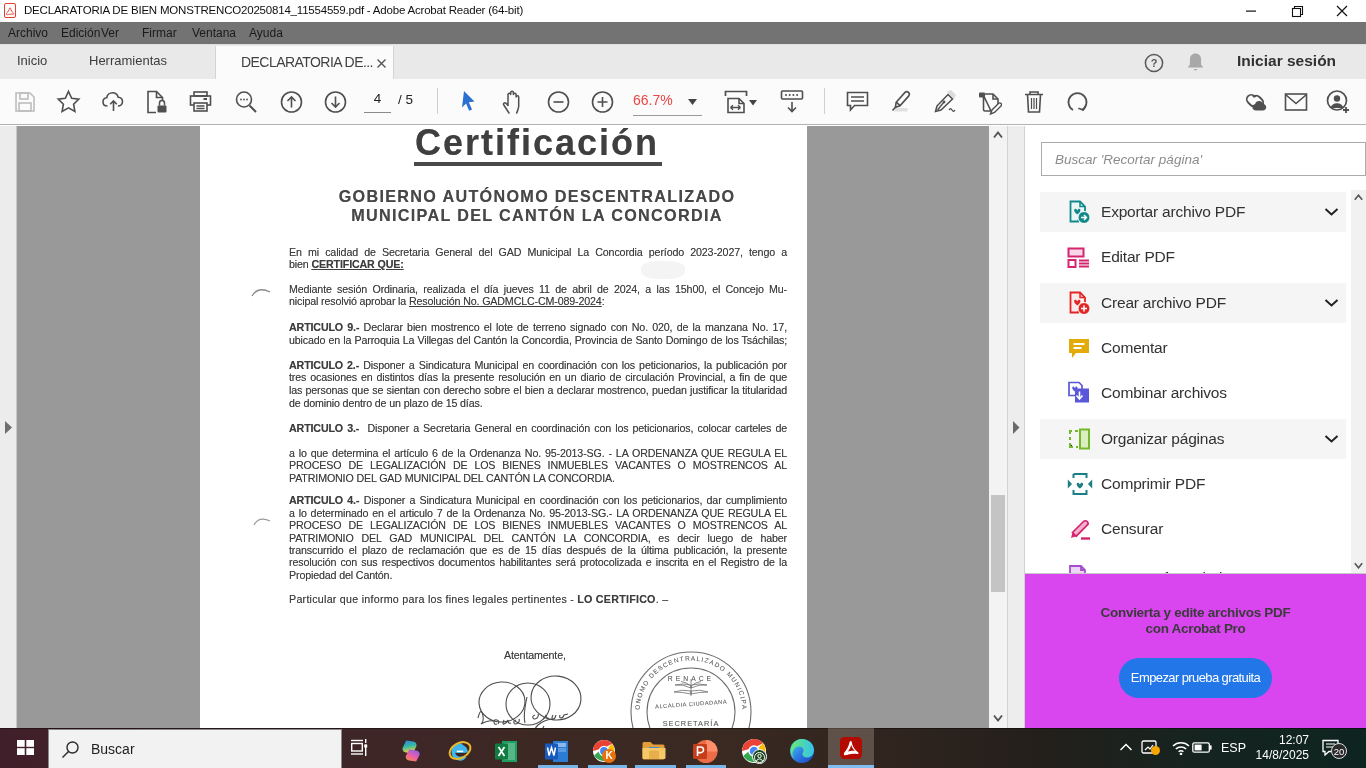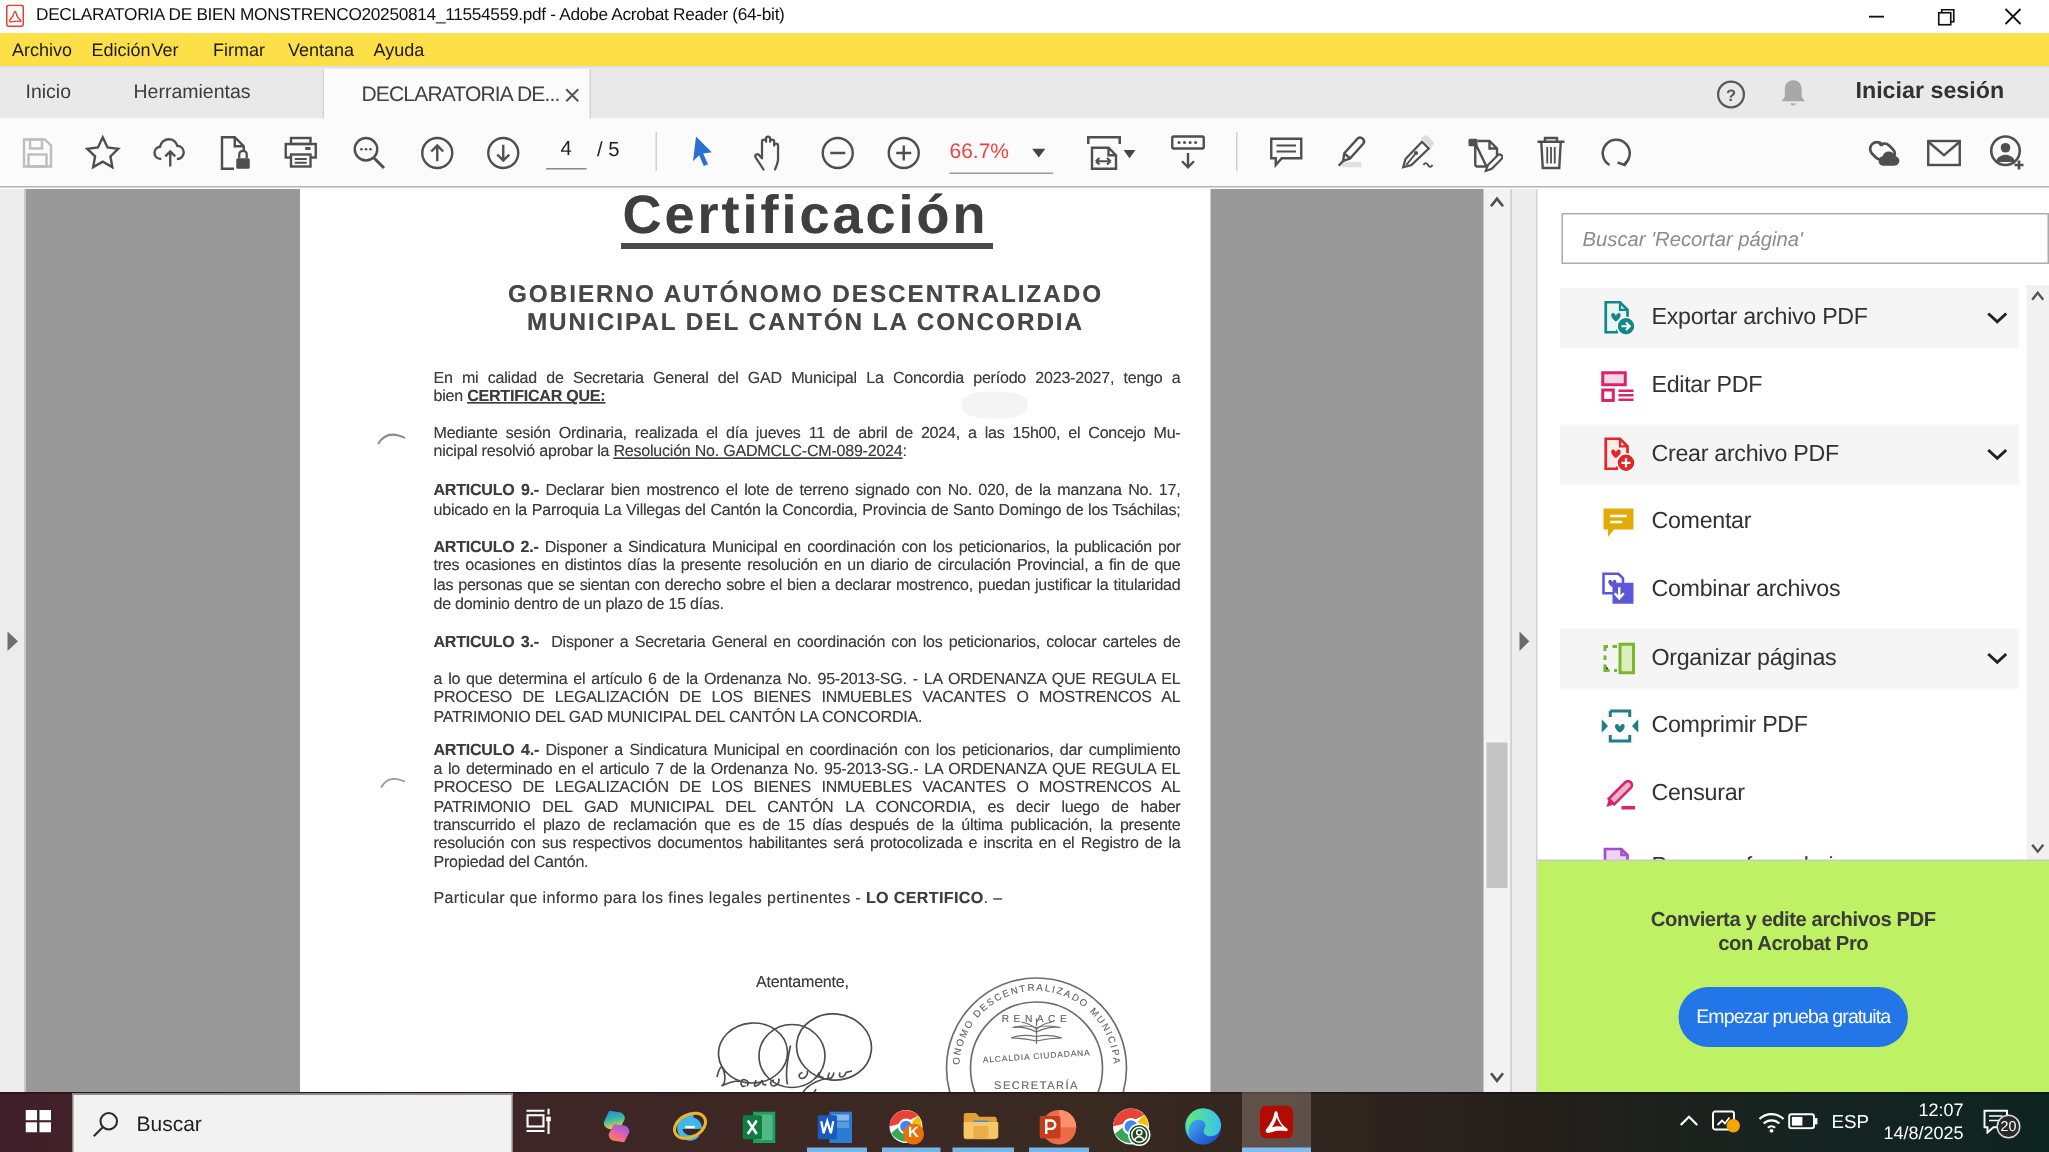--- a/index.html
+++ b/index.html
@@ -5,21 +5,21 @@
 * { margin:0; padding:0; box-sizing:border-box; }
 html,body { width:1366px; height:768px; overflow:hidden; font-family:"Liberation Sans", sans-serif; }
 #app { position:absolute; left:0; top:0; width:1366px; height:768px; background:#fff; }
 .abs { position:absolute; }
 
 
 #titlebar { position:absolute; left:0; top:0; width:1366px; height:22px; background:#fff; }
 #titletext { position:absolute; left:24px; top:4px; font-size:11.5px; letter-spacing:-0.2px; color:#101010; white-space:nowrap; }
 
 
-#menubar { position:absolute; left:0; top:22px; width:1366px; height:22px; background:#fde047; }
+#menubar { position:absolute; left:0; top:22px; width:1366px; height:22px; background:#737373; }
 .menuitem { position:absolute; top:4px; font-size:12px; color:#1a1a1a; }
 
 
 #tabbar { position:absolute; left:0; top:44px; width:1366px; height:35px; background:#e9e9e9; border-top:1px solid #dedede; }
 .tabtxt { position:absolute; top:8px; font-size:13px; color:#3c3c3c; }
 #activetab { position:absolute; left:215px; top:1px; width:179px; height:34px; background:#fbfbfb; border-left:1px solid #d4d4d4; border-right:1px solid #d4d4d4; }
 #iniciar { position:absolute; left:1237px; top:7px; font-size:15.5px; font-weight:bold; color:#323232; }
 
 
 #toolbar { position:absolute; left:0; top:79px; width:1366px; height:46px; background:#fbfbfb; border-bottom:1px solid #b3b3b3; }
@@ -41,21 +41,21 @@
 
 #searchbox { position:absolute; left:16px; top:16px; width:325px; height:34px; border:1px solid #ababab; background:#fff; }
 #searchbox div { margin:9px 0 0 13px; font-size:13.5px; color:#8c8c8c;font-style:italic; }
 .trow { position:absolute; left:15px; width:306px; height:40px; }
 .trowbg { background:#f5f5f5; }
 .tlabel { position:absolute; left:61px; top:50%; transform:translateY(-50%); font-size:15.5px; letter-spacing:-0.2px; color:#323232; white-space:nowrap; }
 .tic { position:absolute; left:27px; top:50%; transform:translateY(-50%); }
 .chev { position:absolute; left:284px; top:50%; transform:translateY(-50%); }
 #panelscroll { position:absolute; left:326px; top:64px; width:15px; height:385px; background:#f1f1f1; }
 #promoborder { position:absolute; left:0px; top:447px; width:341px; height:1px; background:#c9c9c9; }
-#promo { position:absolute; left:0; top:448px; width:341px; height:154px; background:#bef264; }
+#promo { position:absolute; left:0; top:448px; width:341px; height:154px; background:#d946ef; }
 #promo .t { margin-top:31px; text-align:center; font-size:13.5px; letter-spacing:-0.3px; font-weight:bold; color:#3b3b3b; line-height:16px; }
 #ctabtn { position:absolute; left:94px; top:84px; width:153px; height:40px; background:#2276e8; border-radius:20px; color:#fff; font-size:13px; letter-spacing:-0.6px; text-align:center; line-height:40px; }
 
 
 #taskbar { position:absolute; left:0; top:728px; width:1366px; height:40px; box-shadow:inset 0 1px 0 rgba(0,0,0,0.4);
   background:linear-gradient(90deg,#411f2a 0%,#3f2429 18%,#3d2824 38%,#3a2a22 52%,#2f241e 66%,#231f1b 76%,#152420 88%,#0e2420 100%); }
 #tsearch { position:absolute; left:48px; top:1px; width:294px; height:39px; background:#f2f2f2; border:1px solid #8a8a8a; border-bottom:none; }
 #tsearch .txt { position:absolute; left:42px; top:11px; font-size:14px; color:#1f1f1f; }
 .underline { position:absolute; top:36.5px; height:3.5px; background:#76b5e8; }
 .traytxt { position:absolute; color:#fff; font-size:12px; white-space:nowrap; }

